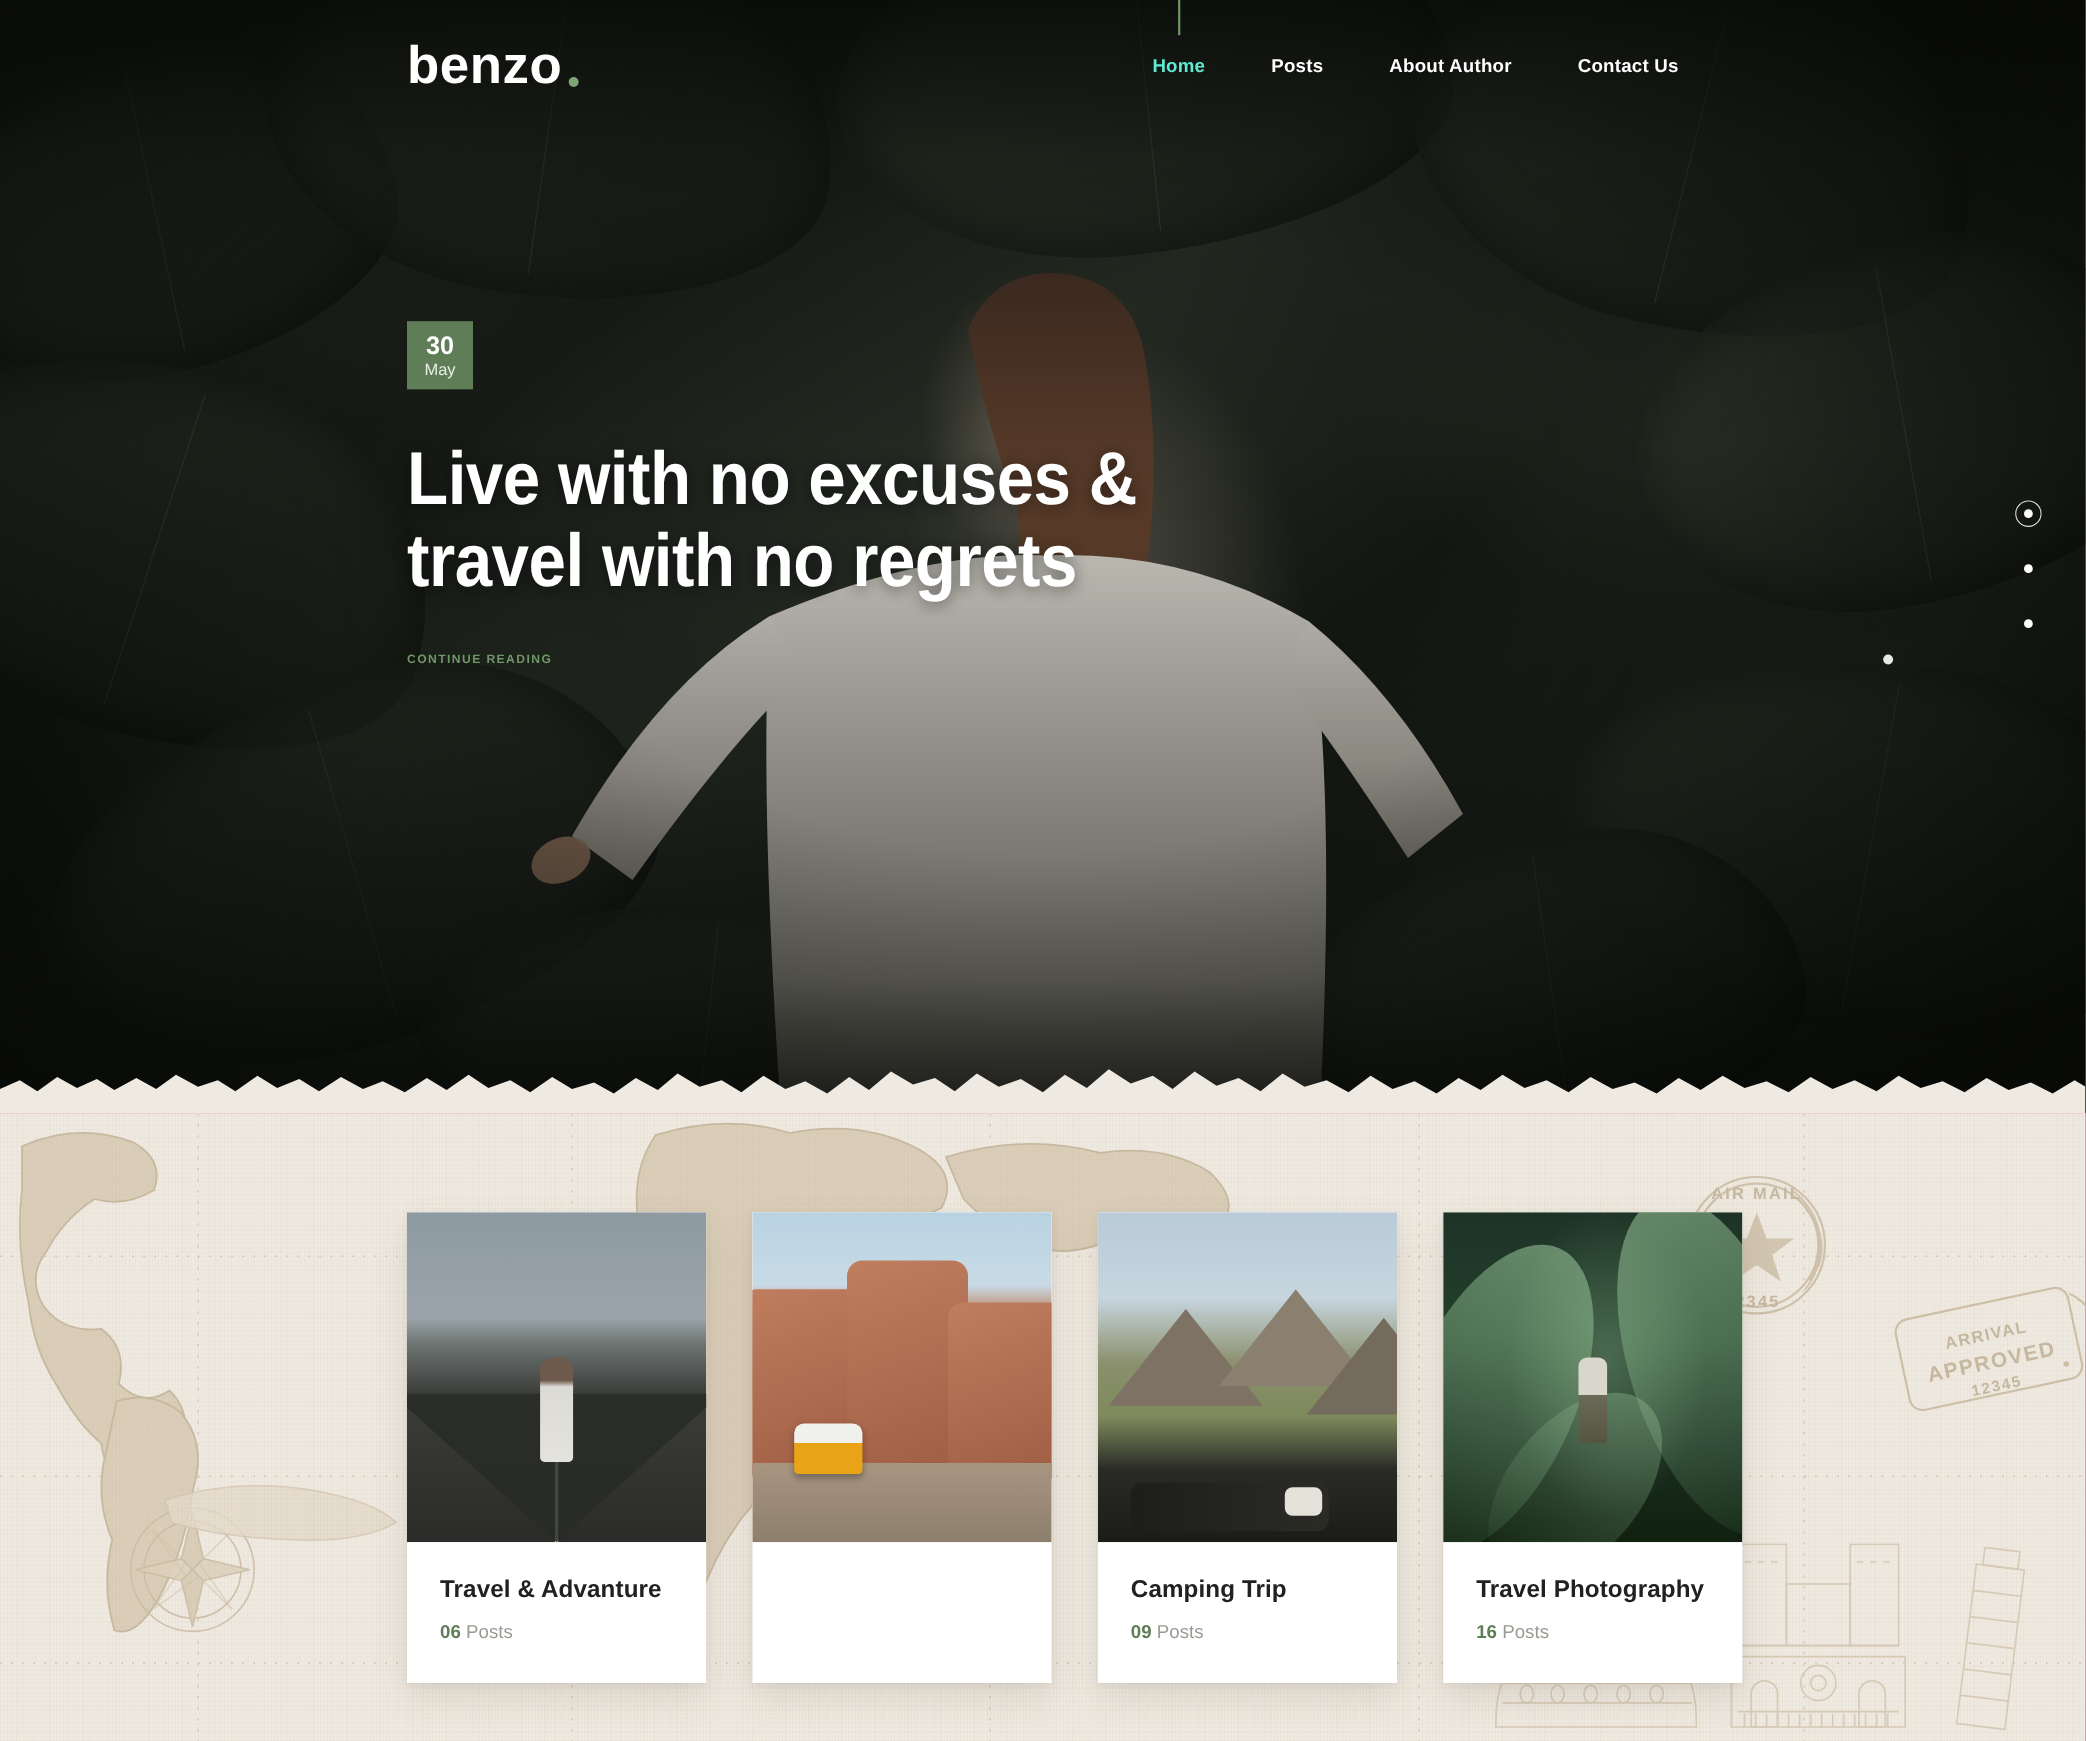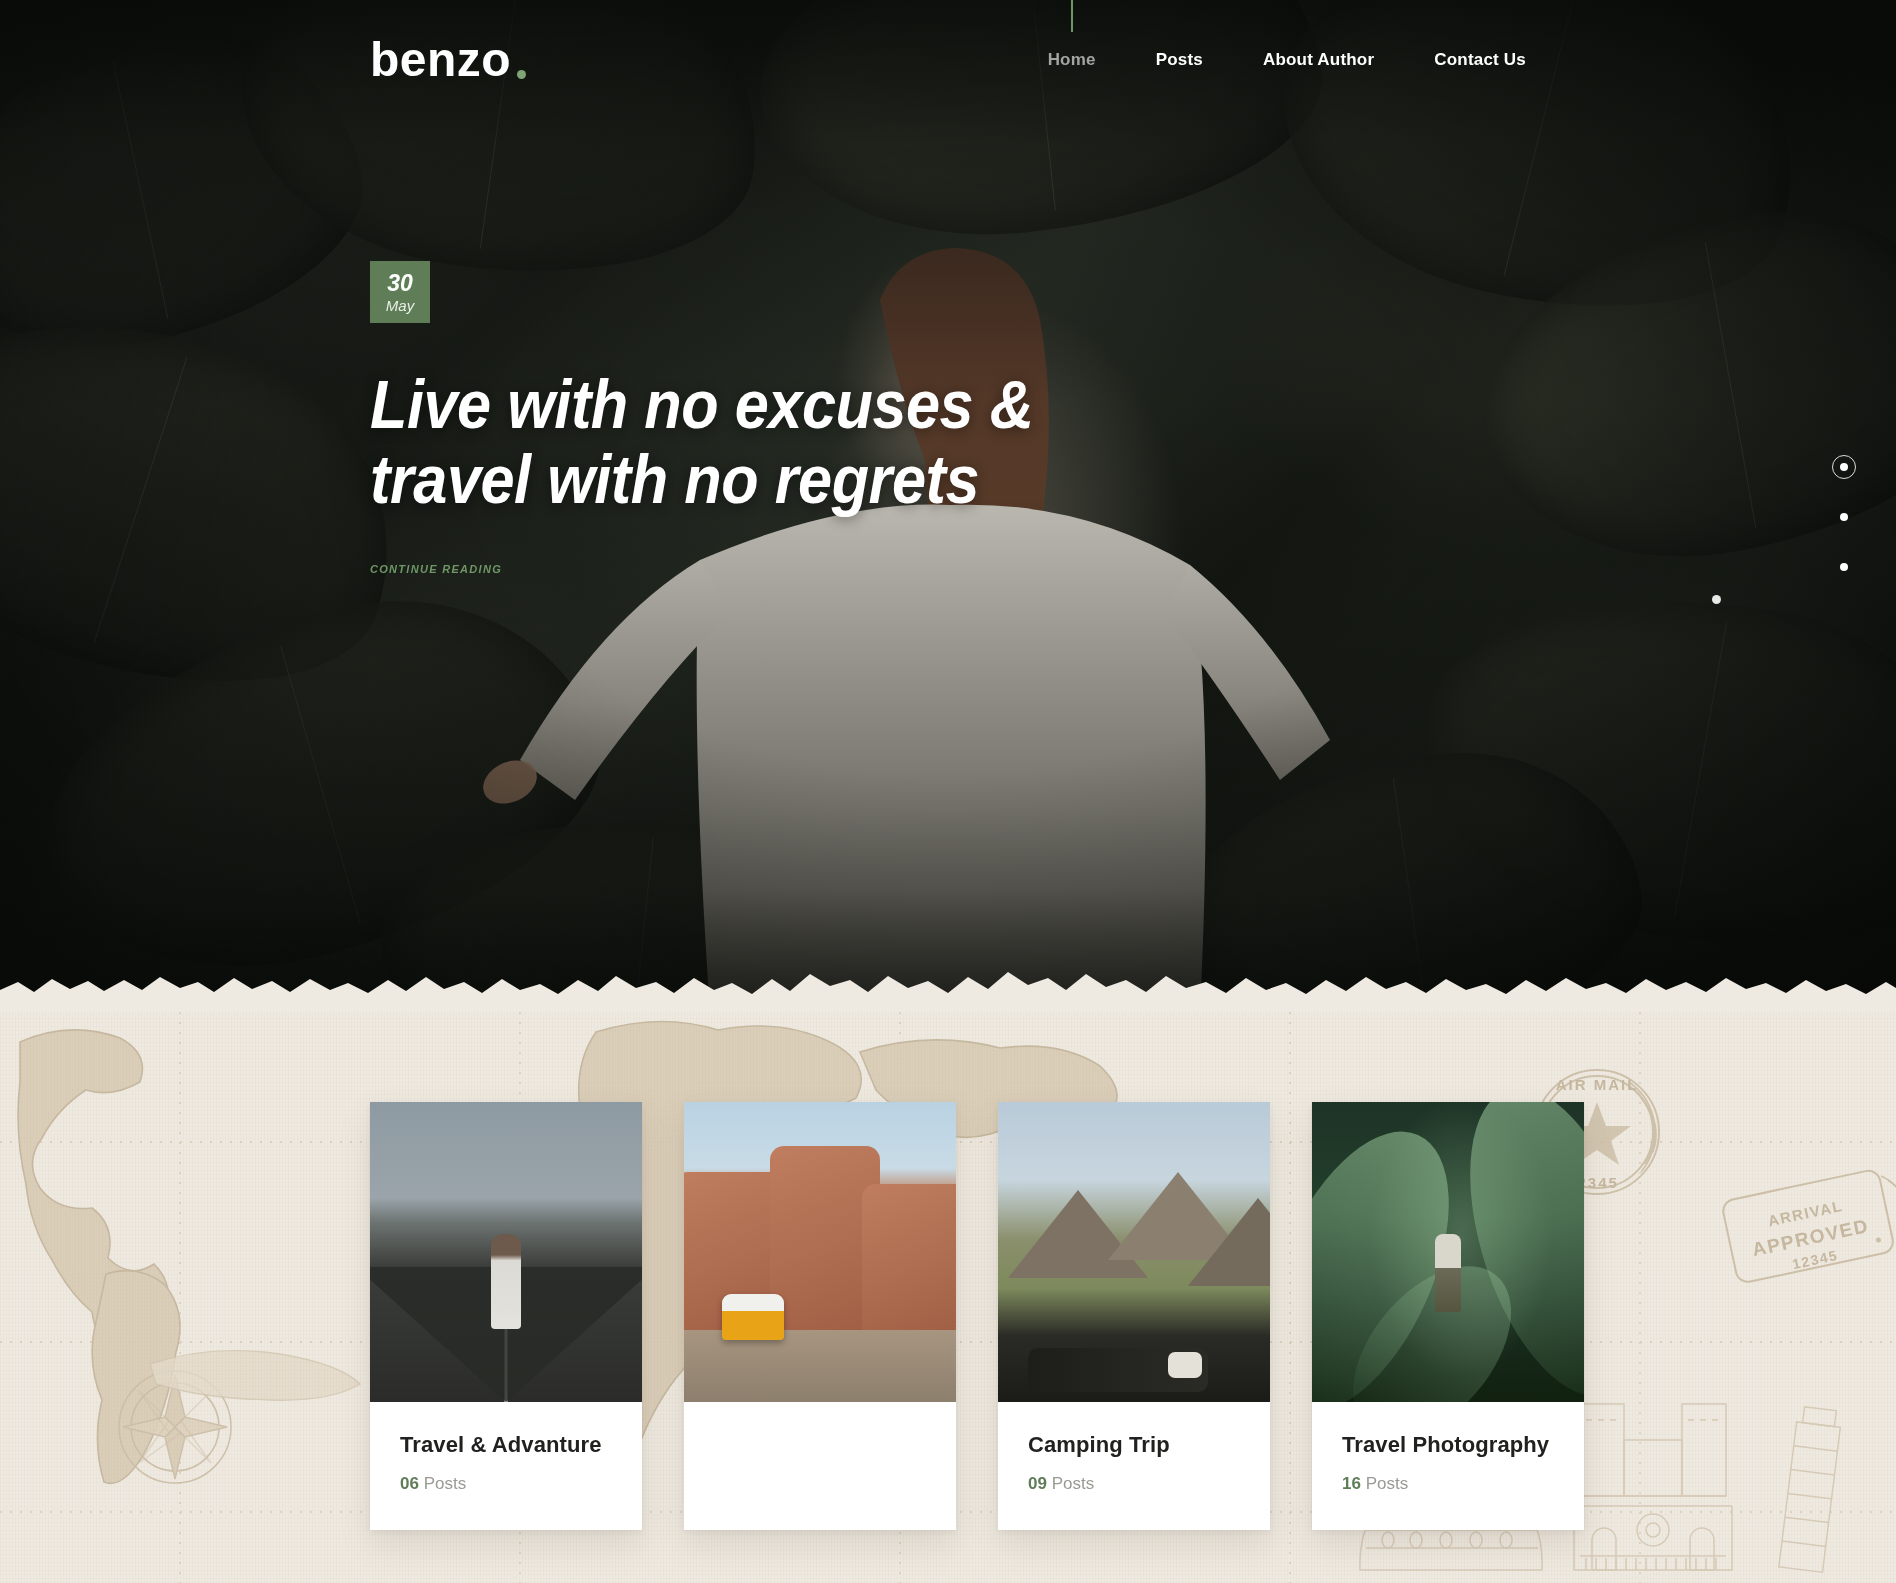--- a/index.html
+++ b/index.html
@@ -71,37 +71,36 @@
     display:flex; align-items:center;
     gap:60px;
     position:relative;
   }
   .nav-link {
     font-size:17px; font-weight:700; color:#ffffff;
     letter-spacing:0.2px; cursor:pointer;
     position:relative; white-space:nowrap;
     font-stretch:condensed;
   }
-  .nav-link.active { color:#a3a3a3; }
+  .nav-link.active { color:#5eead4; }
   .nav-link.active::before {
     content:"";
     position:absolute;
     left:50%; transform:translateX(-50%);
     top:-52px;
     width:2px; height:34px;
     background:#6f9666;
   }
 
   
   .hero-content {
     position:absolute;
-    left:370px; top:261px;
+    left:370px; top:292px;
     width:880px;
     z-index:15;
-    font-style:italic;
   }
   .date-badge {
     width:60px; height:62px;
     background:#5f7d57;
     display:flex; flex-direction:column;
     align-items:center; justify-content:center;
     margin-bottom:44px;
   }
   .date-day {
     font-size:23px; font-weight:700; color:#fff;

